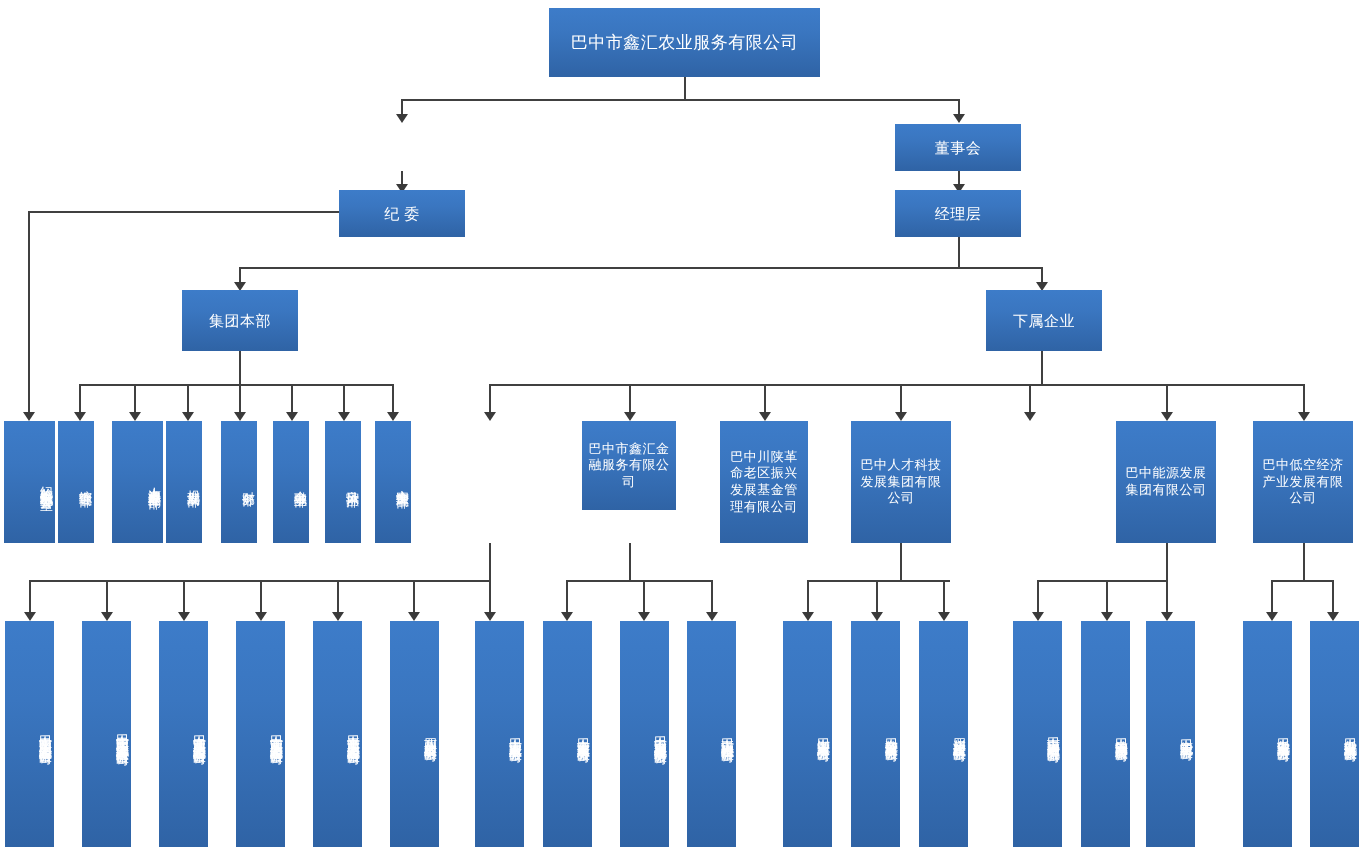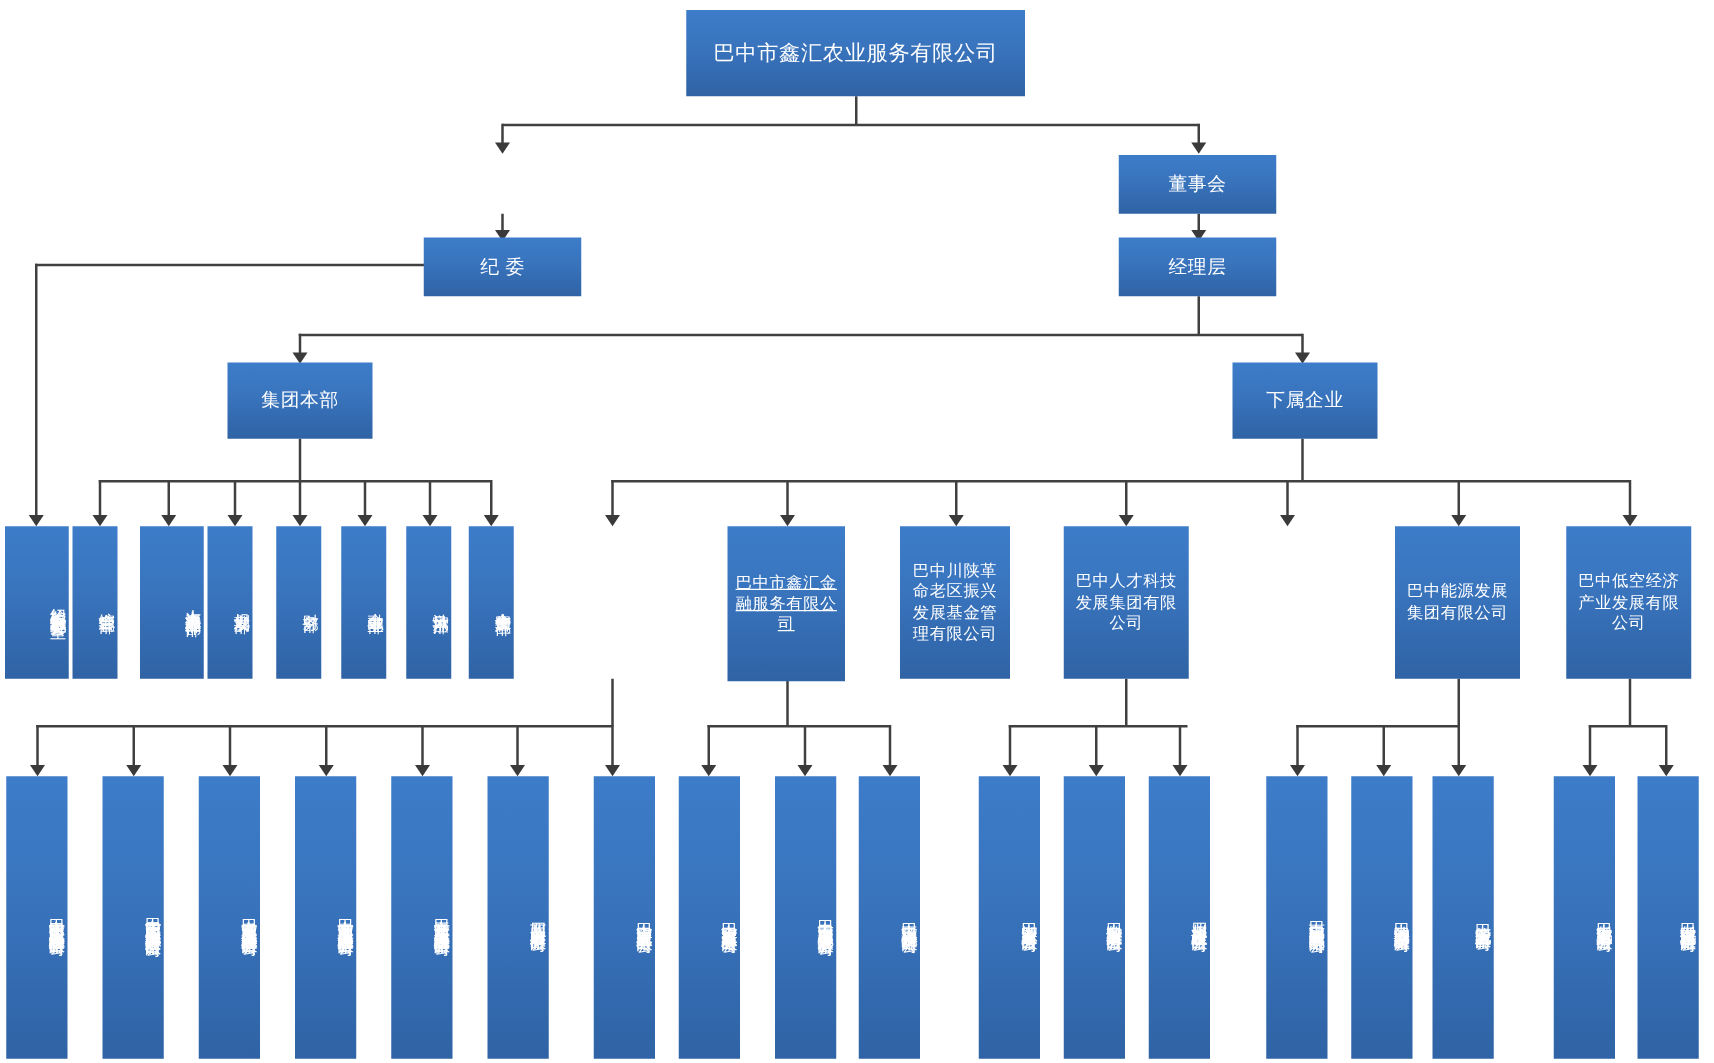--- a/index.html
+++ b/index.html
@@ -212,21 +212,21 @@
   <div class="node lvl3 vert" style="left:273px;top:421px;width:36px;height:122px;">
     <span class="vtxt">金融事业部</span>
   </div>
   <div class="node lvl3 vert" style="left:325px;top:421px;width:36px;height:122px;">
     <span class="vtxt">审计风控部</span>
   </div>
   <div class="node lvl3 vert" style="left:375px;top:421px;width:36px;height:122px;">
     <span class="vtxt">安全生产管理部</span>
   </div>
 
-  <div class="node lvl3 wrap" style="left:582px;top:421px;width:94px;height:124px;text-decoration:underline;">巴中市鑫汇金融服务有限公司</div>
+  <div class="node lvl3 wrap" style="left:582px;top:421px;width:94px;height:89px;">巴中市鑫汇金融服务有限公司</div>
   <div class="node lvl3 wrap" style="left:720px;top:421px;width:88px;height:122px;">巴中川陕革命老区振兴发展基金管理有限公司</div>
   <div class="node lvl3 wrap" style="left:851px;top:421px;width:100px;height:122px;">巴中人才科技发展集团有限公司</div>
   <div class="node lvl3 wrap" style="left:1116px;top:421px;width:100px;height:122px;">巴中能源发展集团有限公司</div>
   <div class="node lvl3 wrap" style="left:1253px;top:421px;width:100px;height:122px;">巴中低空经济产业发展有限公司</div>
 
   <div class="node lvl4 vert" style="left:5px;top:621px;width:49px;height:226px;">
     <span class="vtxt">巴中市巴州区两山生态资源经营有限公司</span>
   </div>
   <div class="node lvl4 vert" style="left:82px;top:621px;width:49px;height:226px;">
     <span class="vtxt">巴中市恩阳区两山生态资源资产经营有限公司</span>

